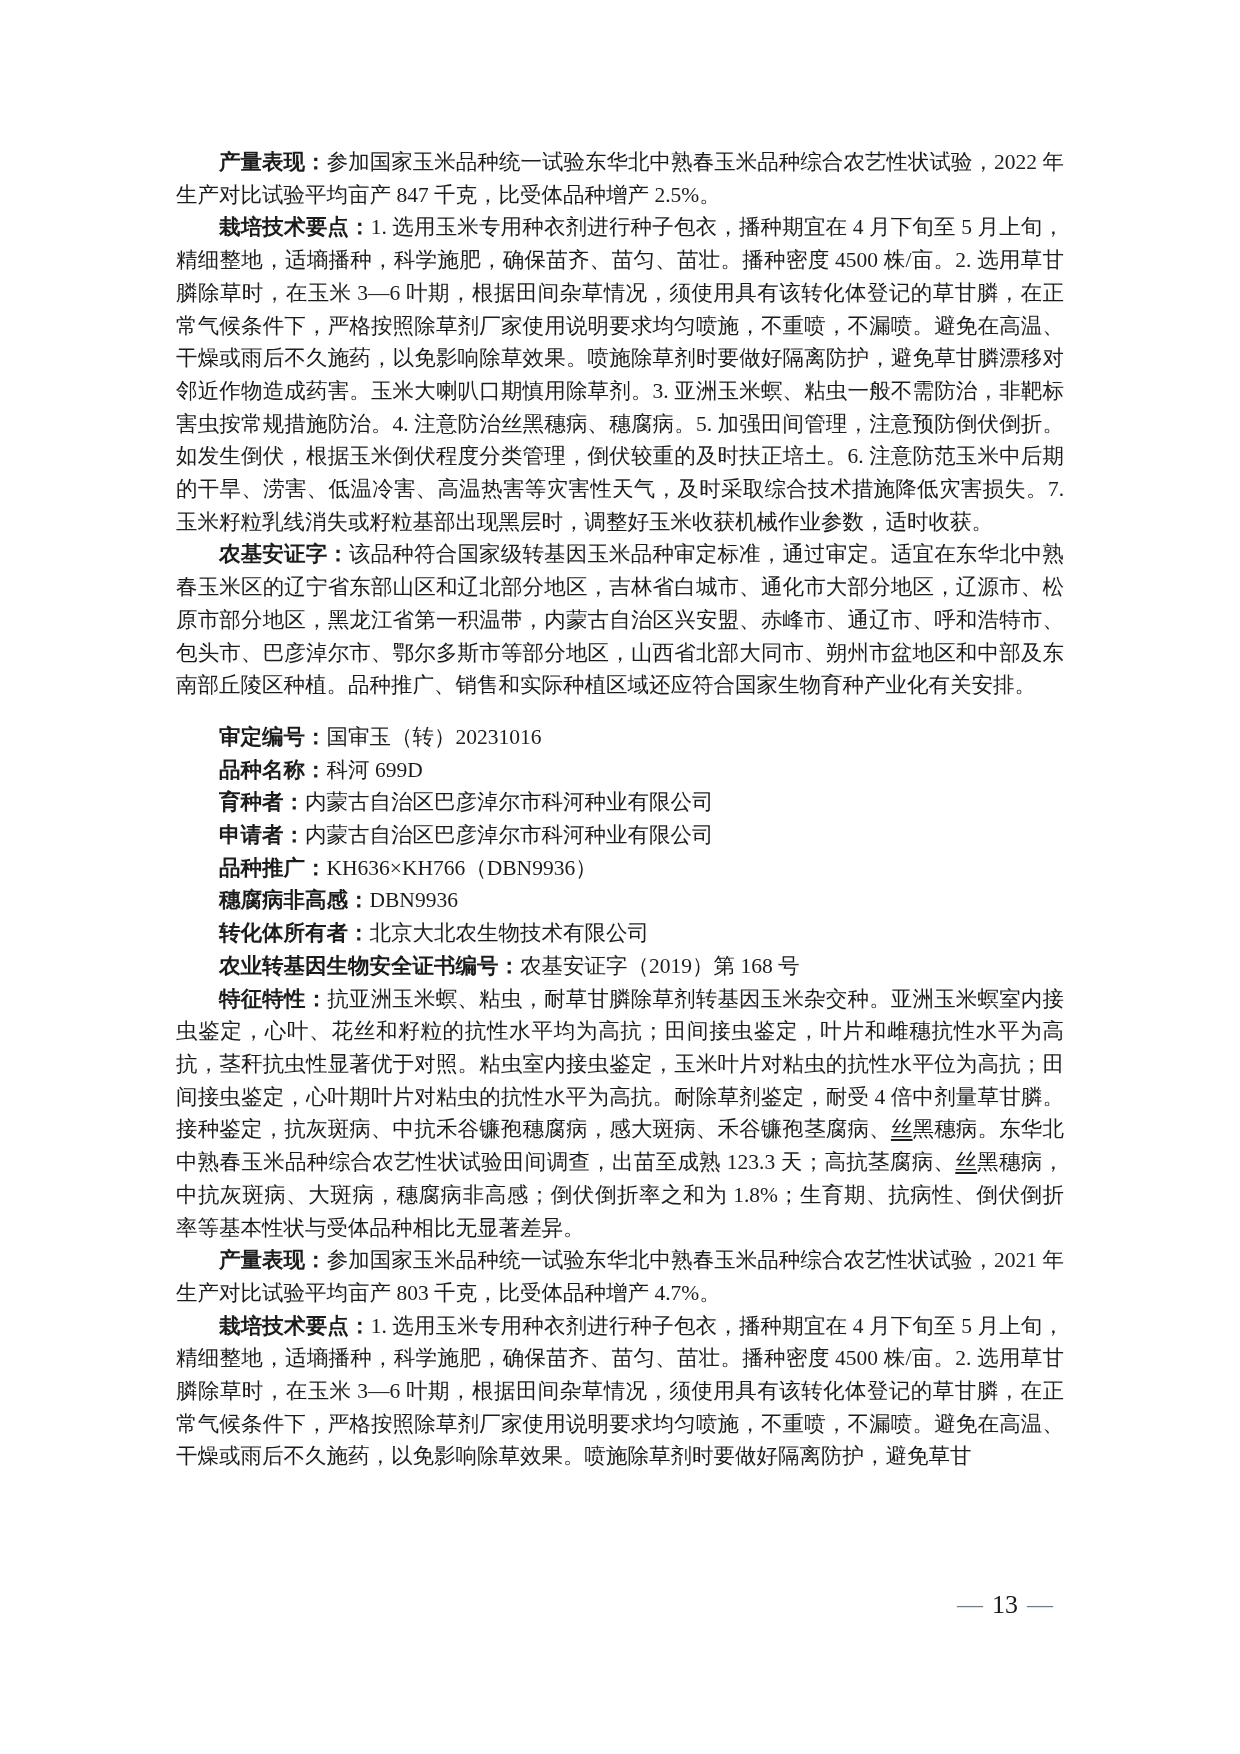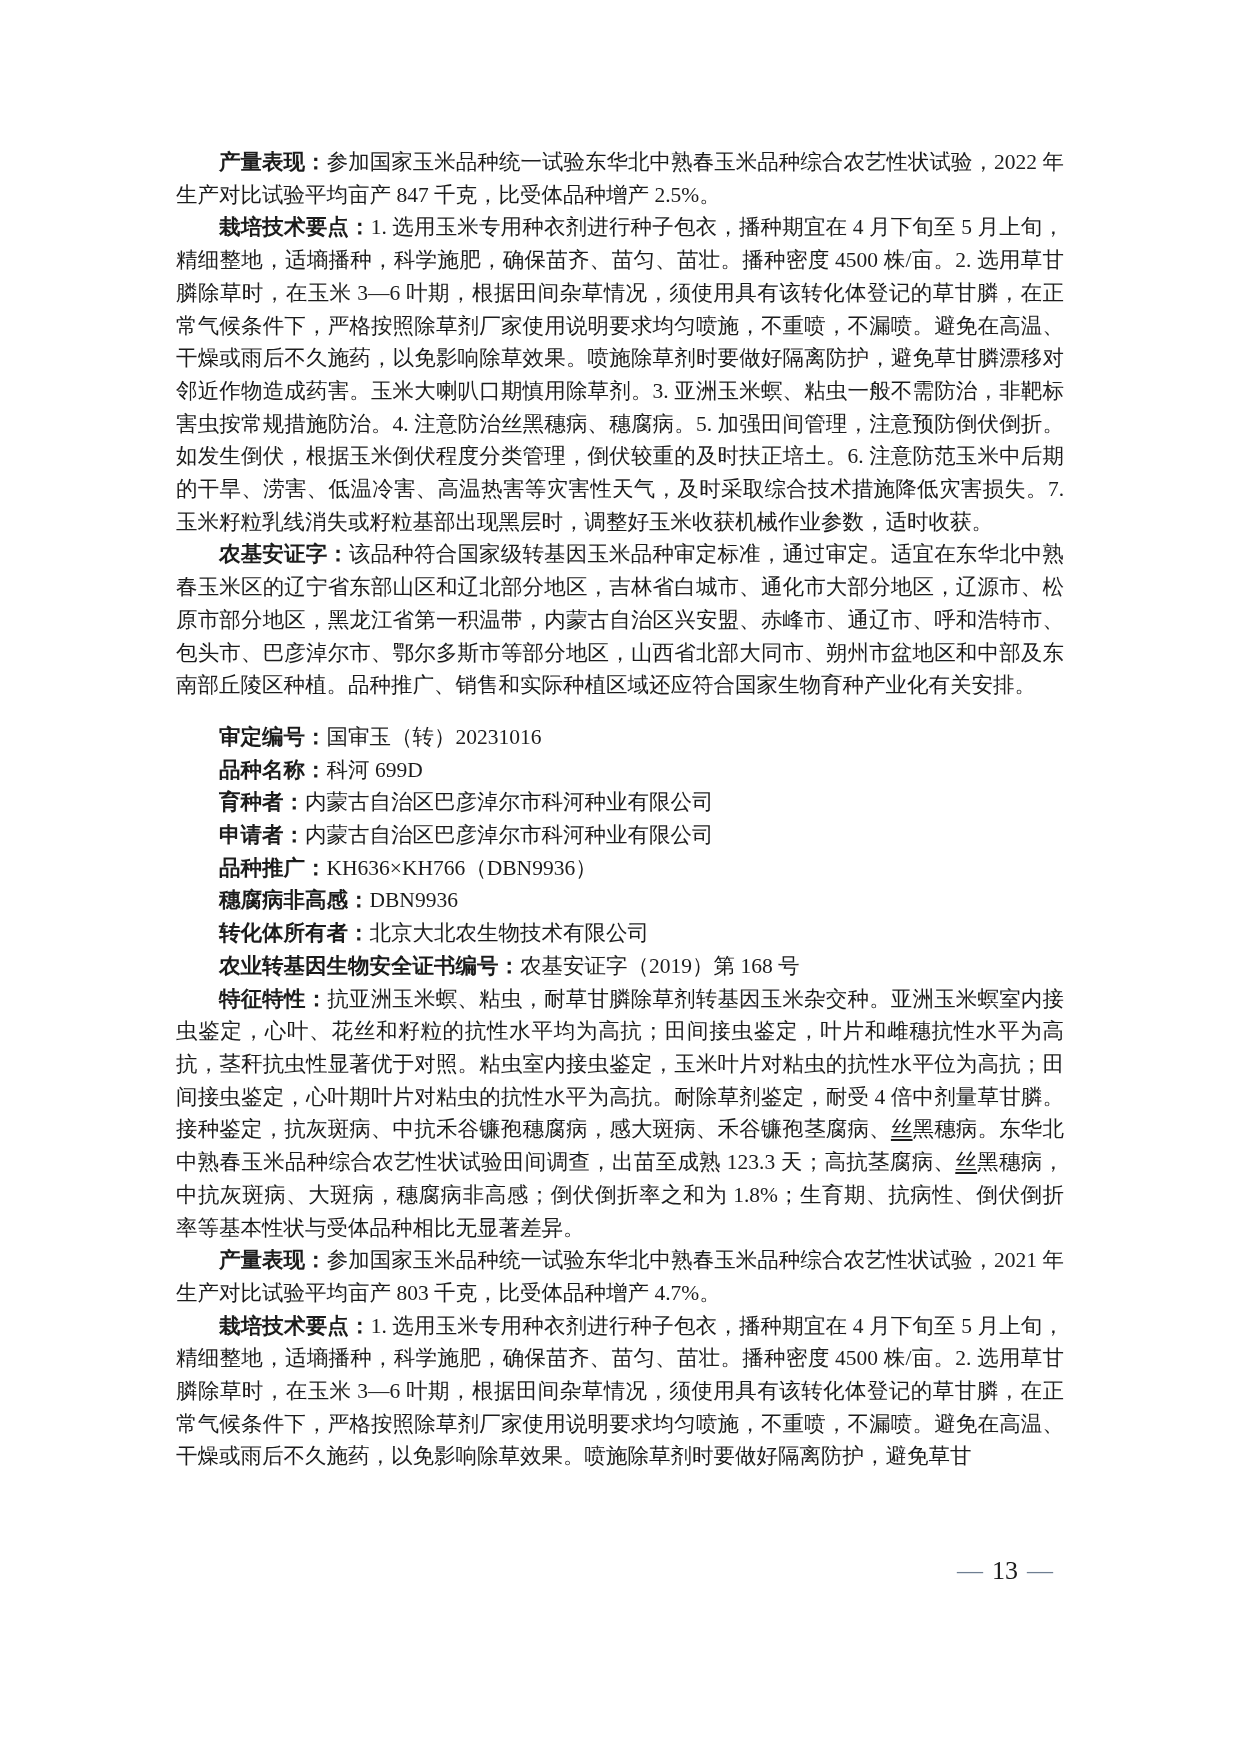--- a/index.html
+++ b/index.html
@@ -23,21 +23,21 @@
   .para{
     margin:0;
     text-indent:2em;
     word-break:break-all;
   }
   .para.gap{margin-top:19px;}
   .para .lbl{font-weight:700;}
   .useg{text-decoration:underline;text-underline-offset:3px;}
   .footer{
     position:absolute;
-    right:178px;top:1556px;
+    right:178px;top:1590px;
     font-size:26px;
     line-height:30px;
     color:#1a1a1a;
     white-space:nowrap;
   }
   .footer .dash{
     color:#6e7e92;
     padding:0 9px;
     letter-spacing:0;
   }

